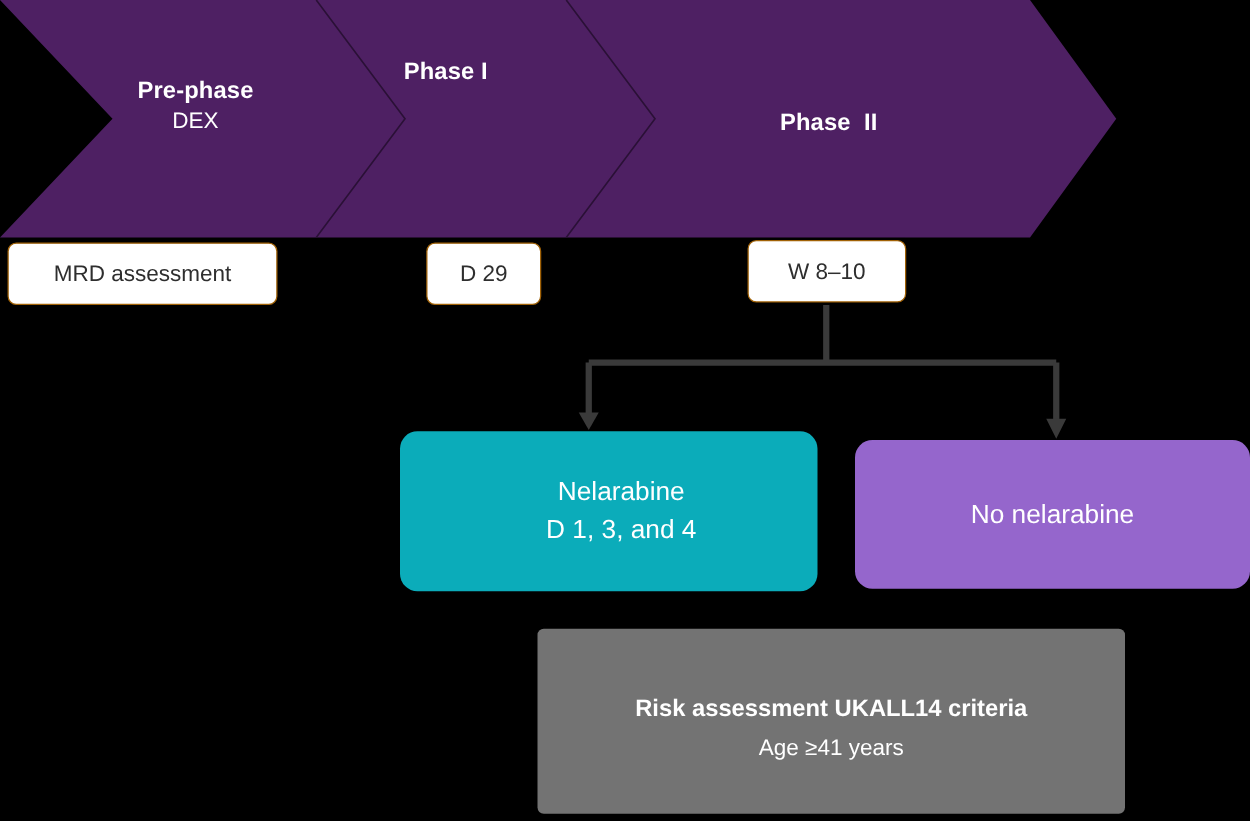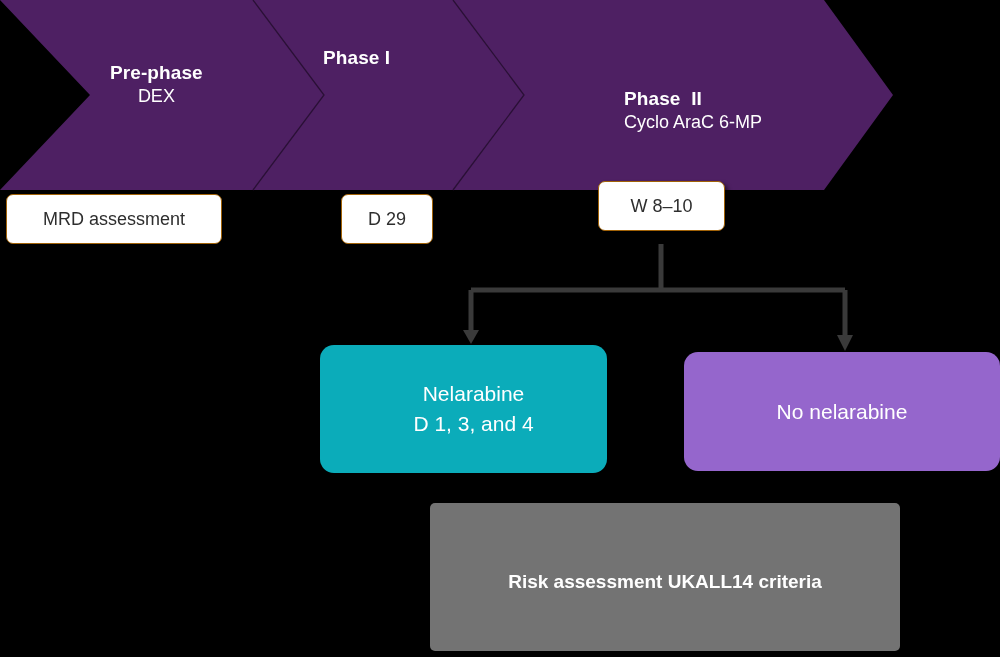--- a/index.html
+++ b/index.html
@@ -62,21 +62,21 @@
     box-shadow: 3px 3px 4px rgba(0,0,0,0.55);
     color: #2e2e2e;
     font-size: 18px;
     display: flex;
     align-items: center;
     justify-content: center;
     box-sizing: border-box;
   }
   #chip-mrd  { left: 6px;   top: 194px; width: 216px; height: 50px; }
   #chip-d29  { left: 341px; top: 194px; width: 92px;  height: 50px; align-items: center; }
-  #chip-w810 { left: 598px; top: 181px; width: 127px; height: 50px; text-align: center; }
+  #chip-w810 { left: 598px; top: 192px; width: 127px; height: 50px; text-align: center; }
 
   
   #connectors {
     position: absolute;
     left: 0;
     top: 230px;
     width: 1000px;
     height: 130px;
   }
 
@@ -87,21 +87,21 @@
     display: flex;
     flex-direction: column;
     align-items: center;
     justify-content: center;
     text-align: center;
     color: #ffffff;
     box-shadow: 3px 3px 5px rgba(0,0,0,0.5);
     box-sizing: border-box;
   }
   #box-nelarabine {
-    left: 320px; top: 345px; width: 287px; height: 128px;
+    left: 320px; top: 345px; width: 334px; height: 128px;
     font-size: 21px;
     line-height: 1.42;
     padding-left: 20px;
   }
   #box-no-nelarabine {
     left: 684px; top: 352px; width: 316px; height: 119px;
     font-size: 21px;
   }
   .arm-line { display: block; }
   sup { font-size: 0.62em; vertical-align: super; line-height: 0; }
@@ -149,21 +149,20 @@
     <div class="phase-title">Pre-phase</div>
     <div class="phase-body">DEX</div>
   </div>
 
   <div class="phase-block" id="phase-one">
     <div class="phase-title">Phase I</div>
   </div>
 
   <div class="phase-block" id="phase-two">
     <div class="phase-title">Phase  II</div>
-    <div class="phase-body">Cyclo AraC 6-MP</div>
   </div>
 
   <div class="chip" id="chip-mrd">
     <span>MRD assessment</span>
   </div>
   <div class="chip" id="chip-d29">
     <span>D 29</span>
   </div>
   <div class="chip" id="chip-w810">
     <span>W 8–10</span>
@@ -186,15 +185,16 @@
     <span class="arm-line">Nelarabine</span>
     <span class="arm-line">D 1, 3, and 4</span>
   </div>
 
   <div class="arm-box" id="box-no-nelarabine" style="background:#9566CC;">
     <span class="arm-line">No nelarabine</span>
   </div>
 
   <div id="box-risk" style="background:#737373;">
     <div id="risk-title">Risk assessment UKALL14 criteria</div>
+    <div class="risk-item">Age ≥41 years</div>
   </div>
 
 </div>
 
 </body></html>

